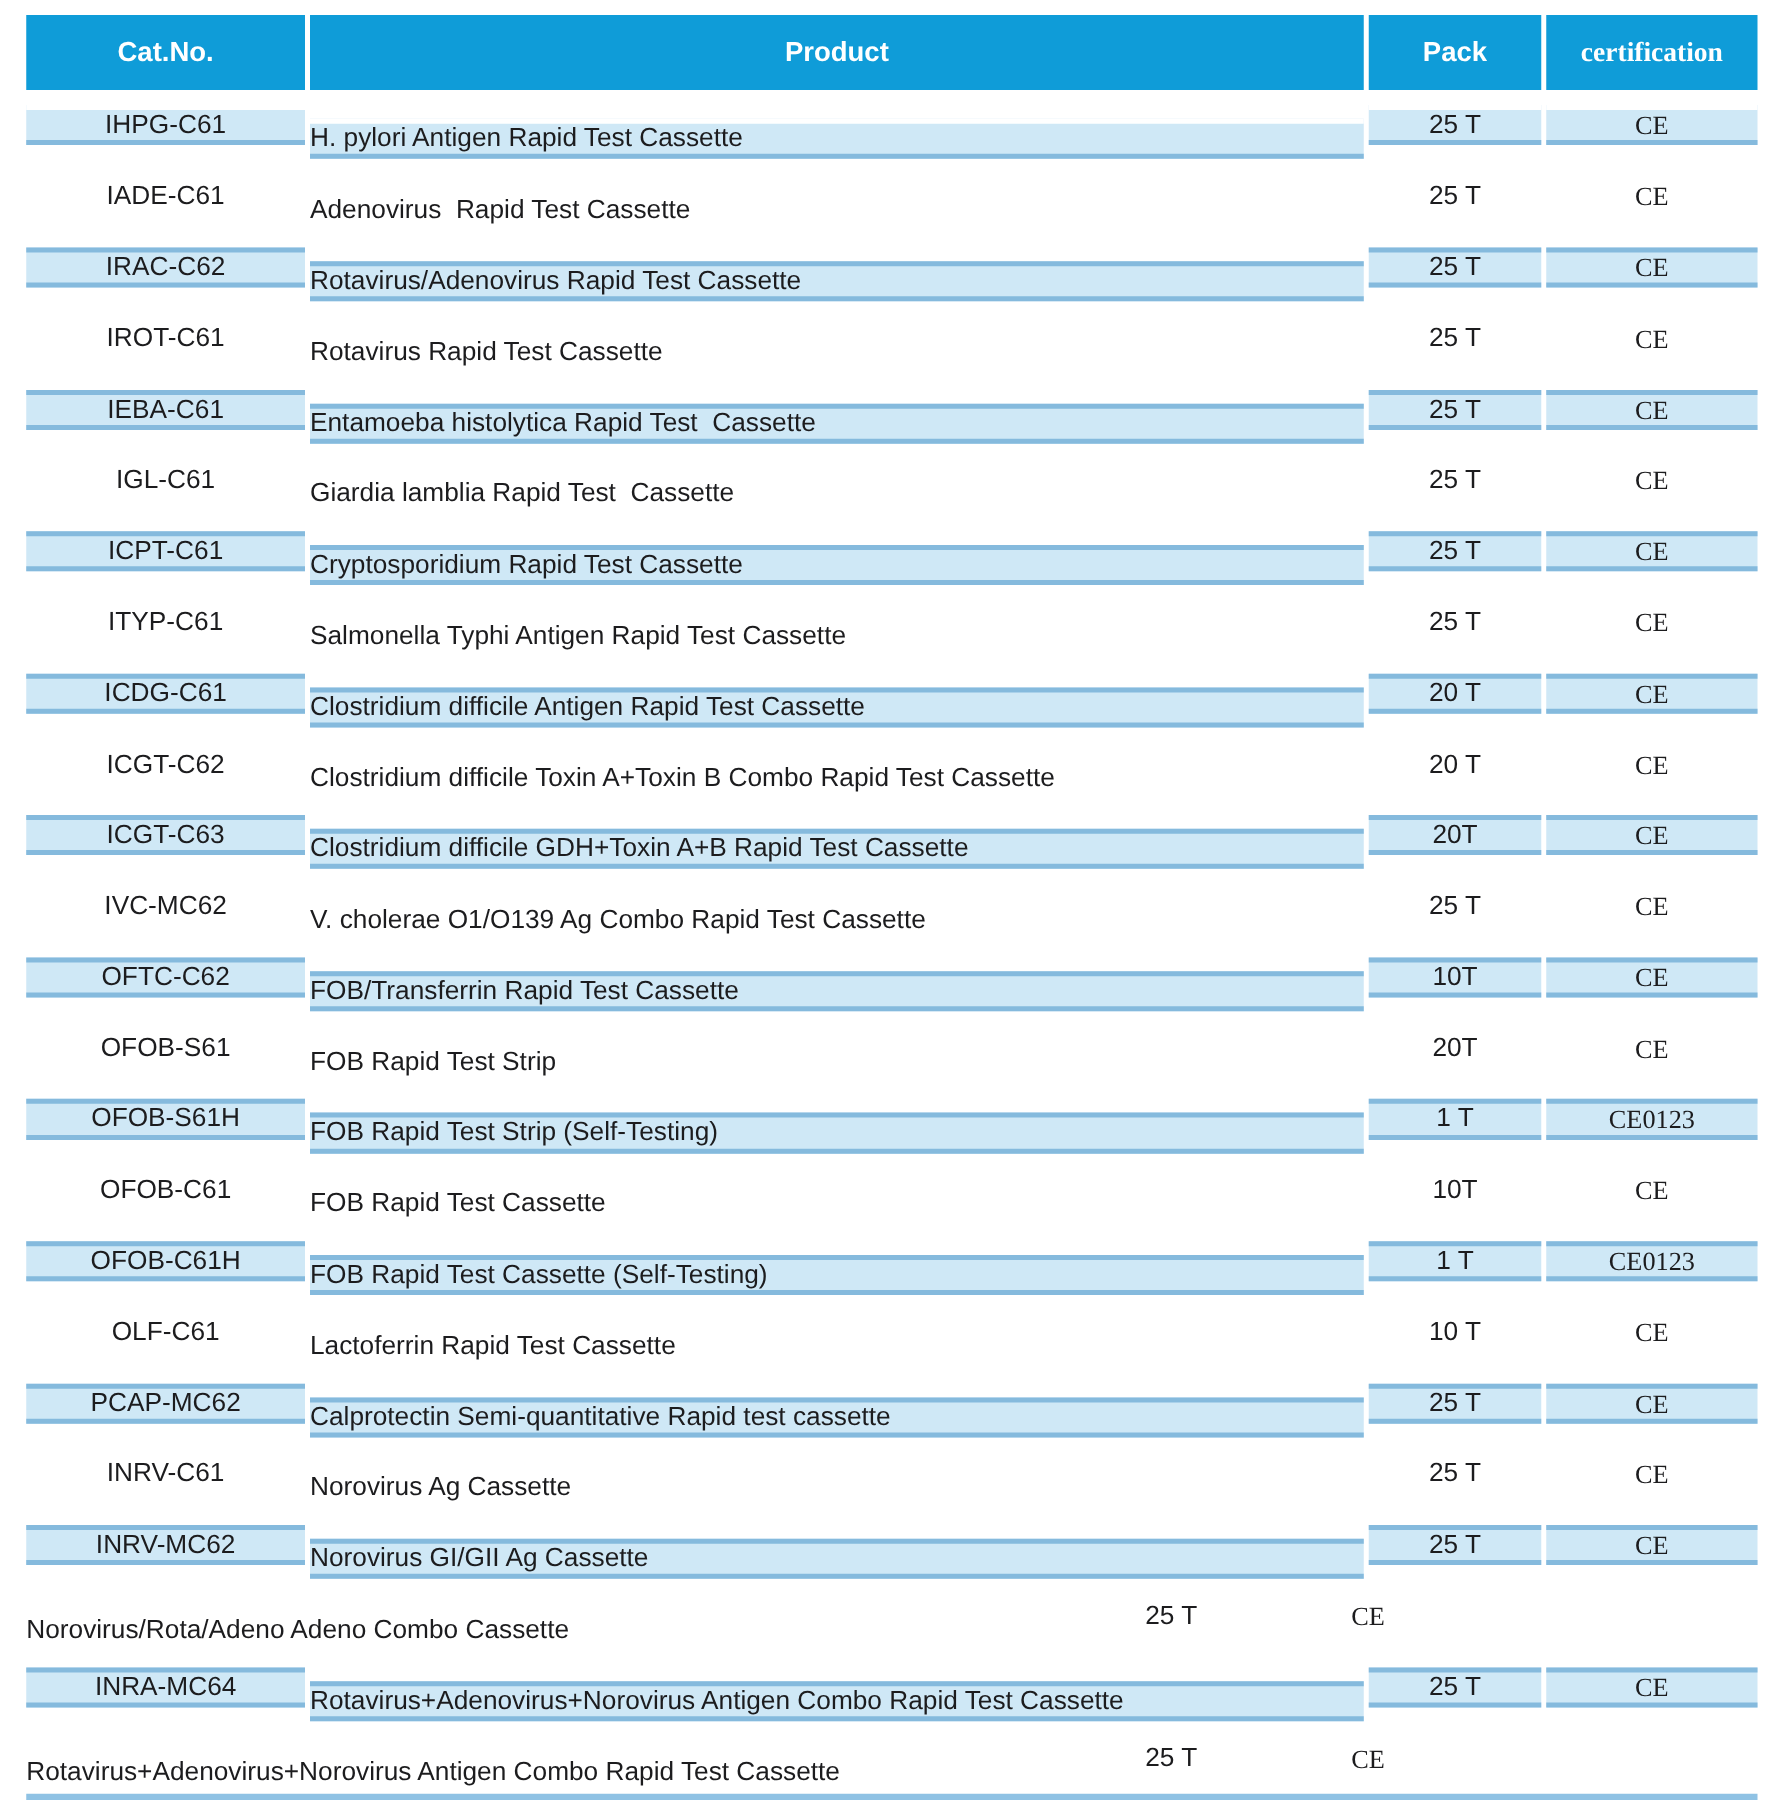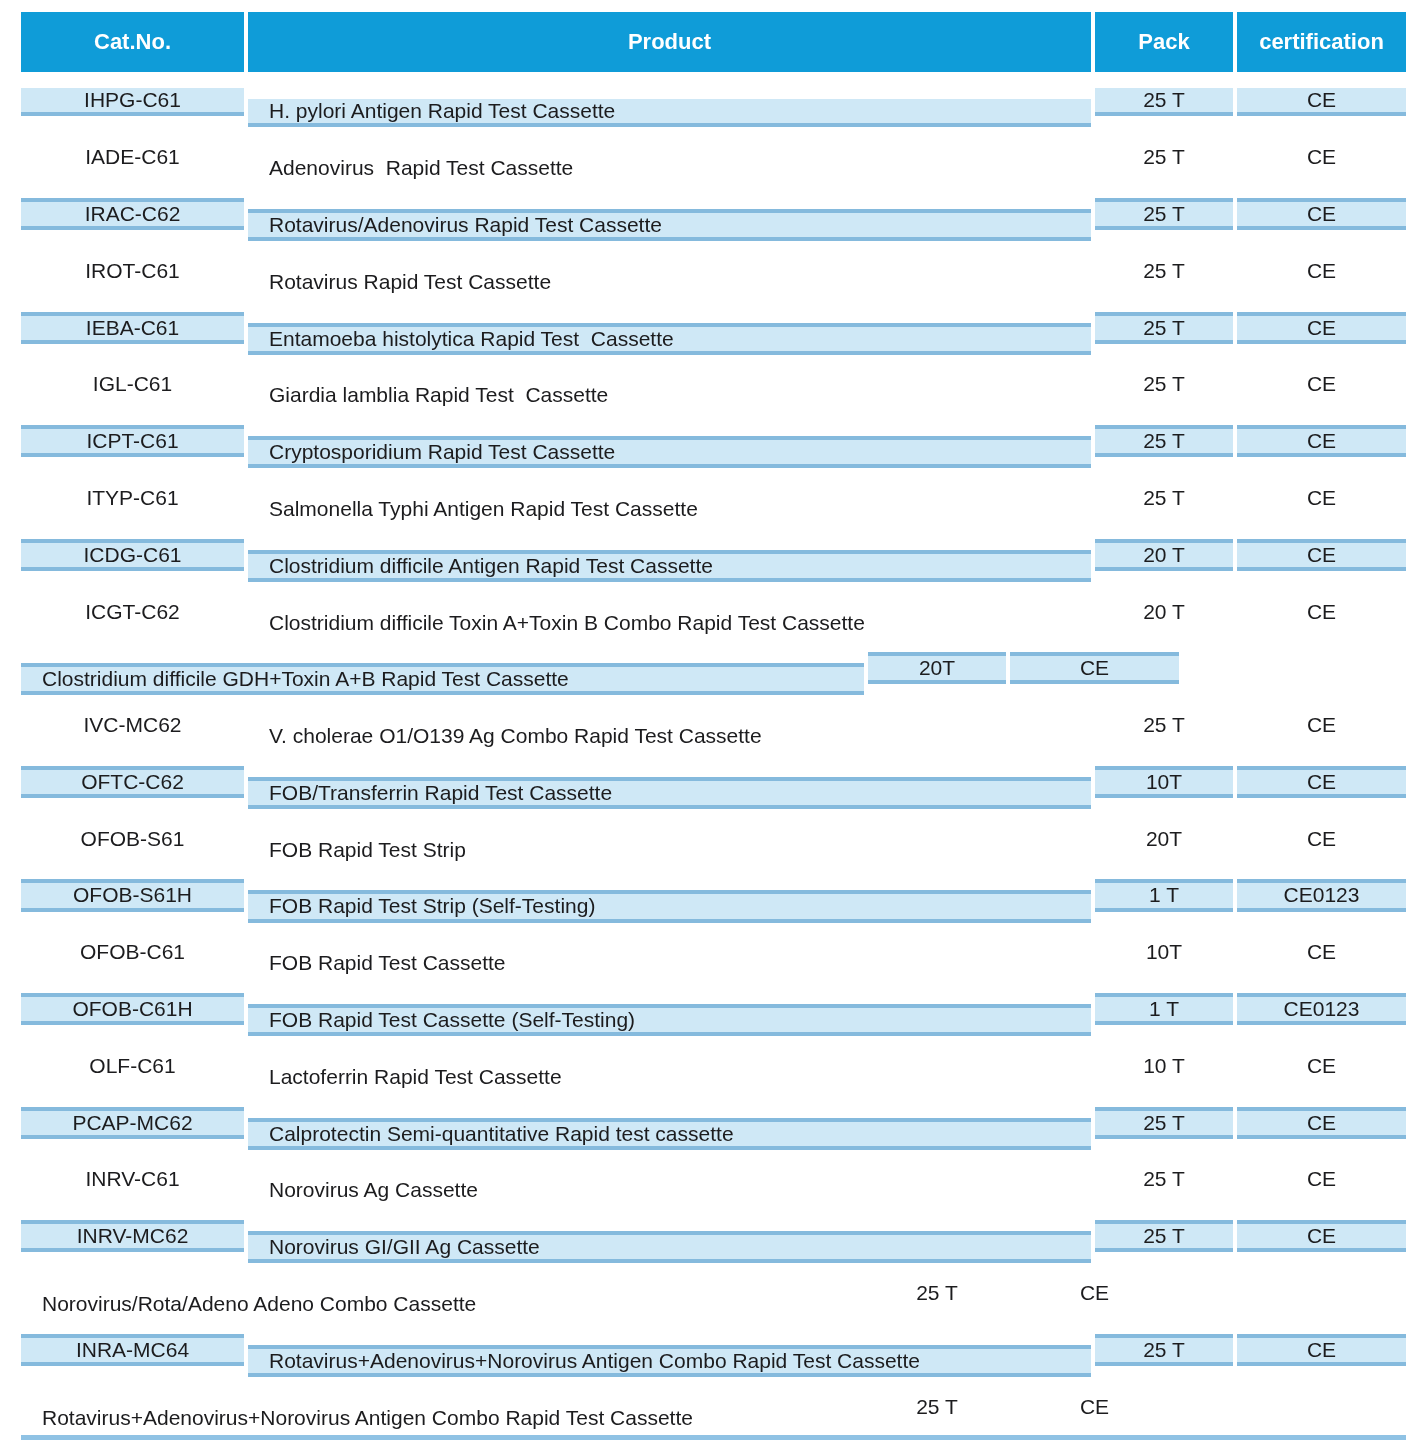--- a/index.html
+++ b/index.html
@@ -49,24 +49,23 @@
   }
   .header-cell {
     background: var(--header-bg);
     color: var(--header-text);
     font-weight: bold;
     font-size: 22px;
   }
   .col-cat     { width: 223px; flex: 0 0 223px; }
   .col-product { width: 843px; flex: 0 0 843px; }
   .col-pack    { width: 138px; flex: 0 0 138px; }
-  .col-cert    { width: 169px; flex: 0 0 169px; }
+  .col-cert    { width: 169px; flex: 0 0 169px; font-family: Liberation Serif, serif; }
   .row .col-product {
     justify-content: flex-start;
-    padding-left: 21px;
     padding-right: 8px;
     margin-top: 22px;
   }
   .row {
     height: 56.8px;
     align-items: center;
   }
   .row.light .cell {
     background: var(--row-light-bg);
     border-top: 4px solid var(--row-border);
@@ -149,20 +148,21 @@
           <div class="cell col-pack">20 T</div>
           <div class="cell col-cert">CE</div>
         </div>
         <div class="row plain">
           <div class="cell col-cat">ICGT-C62</div>
           <div class="cell col-product">Clostridium difficile Toxin A+Toxin B Combo Rapid Test Cassette</div>
           <div class="cell col-pack">20 T</div>
           <div class="cell col-cert">CE</div>
         </div>
         <div class="row light">
+          <div class="cell col-cat">ICGT-C63</div>
           <div class="cell col-product">Clostridium difficile GDH+Toxin A+B Rapid Test Cassette</div>
           <div class="cell col-pack">20T</div>
           <div class="cell col-cert">CE</div>
         </div>
         <div class="row plain">
           <div class="cell col-cat">IVC-MC62</div>
           <div class="cell col-product">V. cholerae O1/O139 Ag Combo Rapid Test Cassette</div>
           <div class="cell col-pack">25 T</div>
           <div class="cell col-cert">CE</div>
         </div>

